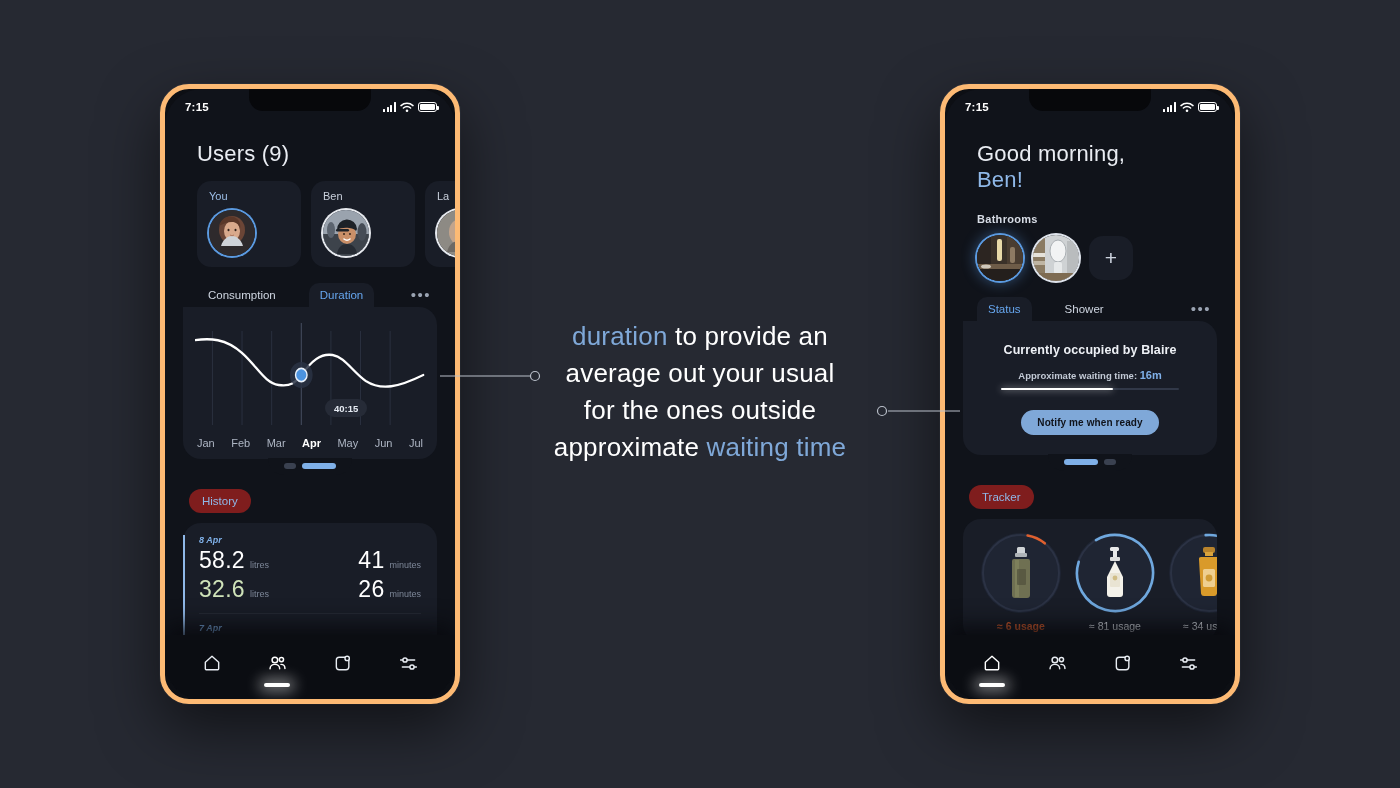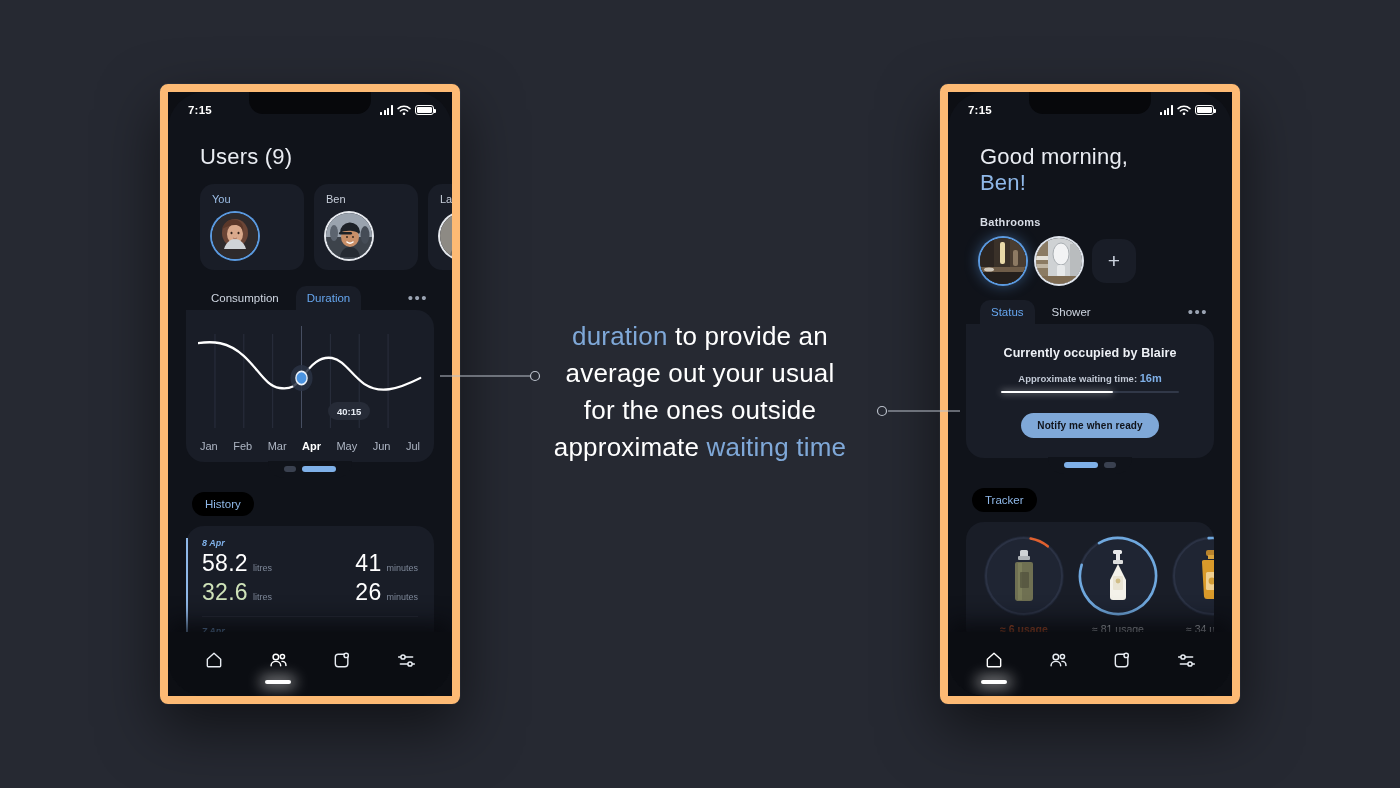--- a/index.html
+++ b/index.html
@@ -9,22 +9,22 @@
     font-family: "Liberation Sans", sans-serif;
     overflow: hidden;
   }
   .stage { position: relative; width: 1400px; height: 788px; }
 
   
   .phone {
     position: absolute;
     width: 300px; height: 620px;
     background: #0d0f14;
-    border-radius: 8px;
-    border: 8px solid #fdba74;
+    border-radius: 29px;
+    border: 5px solid #fdba74;
     box-shadow: 0 24px 60px rgba(0,0,0,.55), 0 0 0 1px #2e323c;
     overflow: hidden;
   }
   .phone-left  { left: 160px; top: 84px; }
   .phone-right { left: 940px; top: 84px; }
   .screen { position: relative; width: 100%; height: 100%;
             background: #10131a; border-radius: 37px; overflow: hidden; }
 
   .notch {
     position: absolute; top: -1px; left: 50%; transform: translateX(-50%);
@@ -62,21 +62,21 @@
     border-radius:14px; padding:9px 0 0 12px;
   }
   .user-card .nm { font-size:11px; color:#c8cfdb; }
   .user-card.me .nm { color:#9dbfe8; }
   .avatar { width:46px; height:46px; border-radius:50%; margin-top:8px;
             overflow:hidden; position:relative; }
   .avatar.ring { box-shadow:0 0 0 2px #5b9ae0; }
   .avatar.ring2 { box-shadow:0 0 0 2px #e6e9ee; }
 
   
-  .tabs { display:flex; align-items:center; padding:0 24px 0 32px; margin-top:16px; gap:6px; }
+  .tabs { display:flex; align-items:center; padding:0 24px 0 32px; margin-top:16px; gap:22px; }
   .tab { font-size:11.5px; color:#cfd6e1; padding:6px 11px; border-radius:10px 10px 0 0; }
   .tab.active { color:#66a6ef; background:#191d27; }
   .dots-btn { margin-left:auto; color:#9aa3b2; font-size:15px; letter-spacing:1.5px; line-height:.5; }
 
   
   .panel { margin:0 18px; background:#191d27; border-radius:18px; position:relative; }
 
   
   .chart-wrap { height:128px; position:relative; padding:10px 12px 0 12px; }
   .months { display:flex; justify-content:space-between; padding:2px 14px 10px 14px;
@@ -89,21 +89,21 @@
   
   .handle-slot { display:flex; justify-content:center; margin-top:-1px; }
   .handle { background:#10131a; border-radius:0 0 16px 16px; padding:5px 16px 6px;
             display:flex; gap:6px; align-items:center;
             position:relative; z-index:4; }
   .pg { height:6px; border-radius:4px; background:#3a4150; }
   .pg.dot { width:12px; }
   .pg.wide { width:34px; background:#7fb0e8; }
 
   
-  .chip { display:inline-block; background:#000000; color:#8fb8e8;
+  .chip { display:inline-block; background:#7f1d1d; color:#8fb8e8;
           font-size:11.5px; padding:6px 13px; border-radius:12px; }
 
   
   .hist { margin:10px 18px 0; background:#191d27; border-radius:18px;
           padding:12px 16px 0 0; }
   .hist-inner { border-left:2px solid #8fb8e8; padding-left:14px; }
   .hist-date { color:#7fb0e8; font-size:9px; font-style:italic; font-weight:600; }
   .hrow { display:flex; align-items:baseline; justify-content:space-between;
           margin-top:2px; }
   .big { font-size:23px; font-weight:300; color:#fff; letter-spacing:.3px; }

